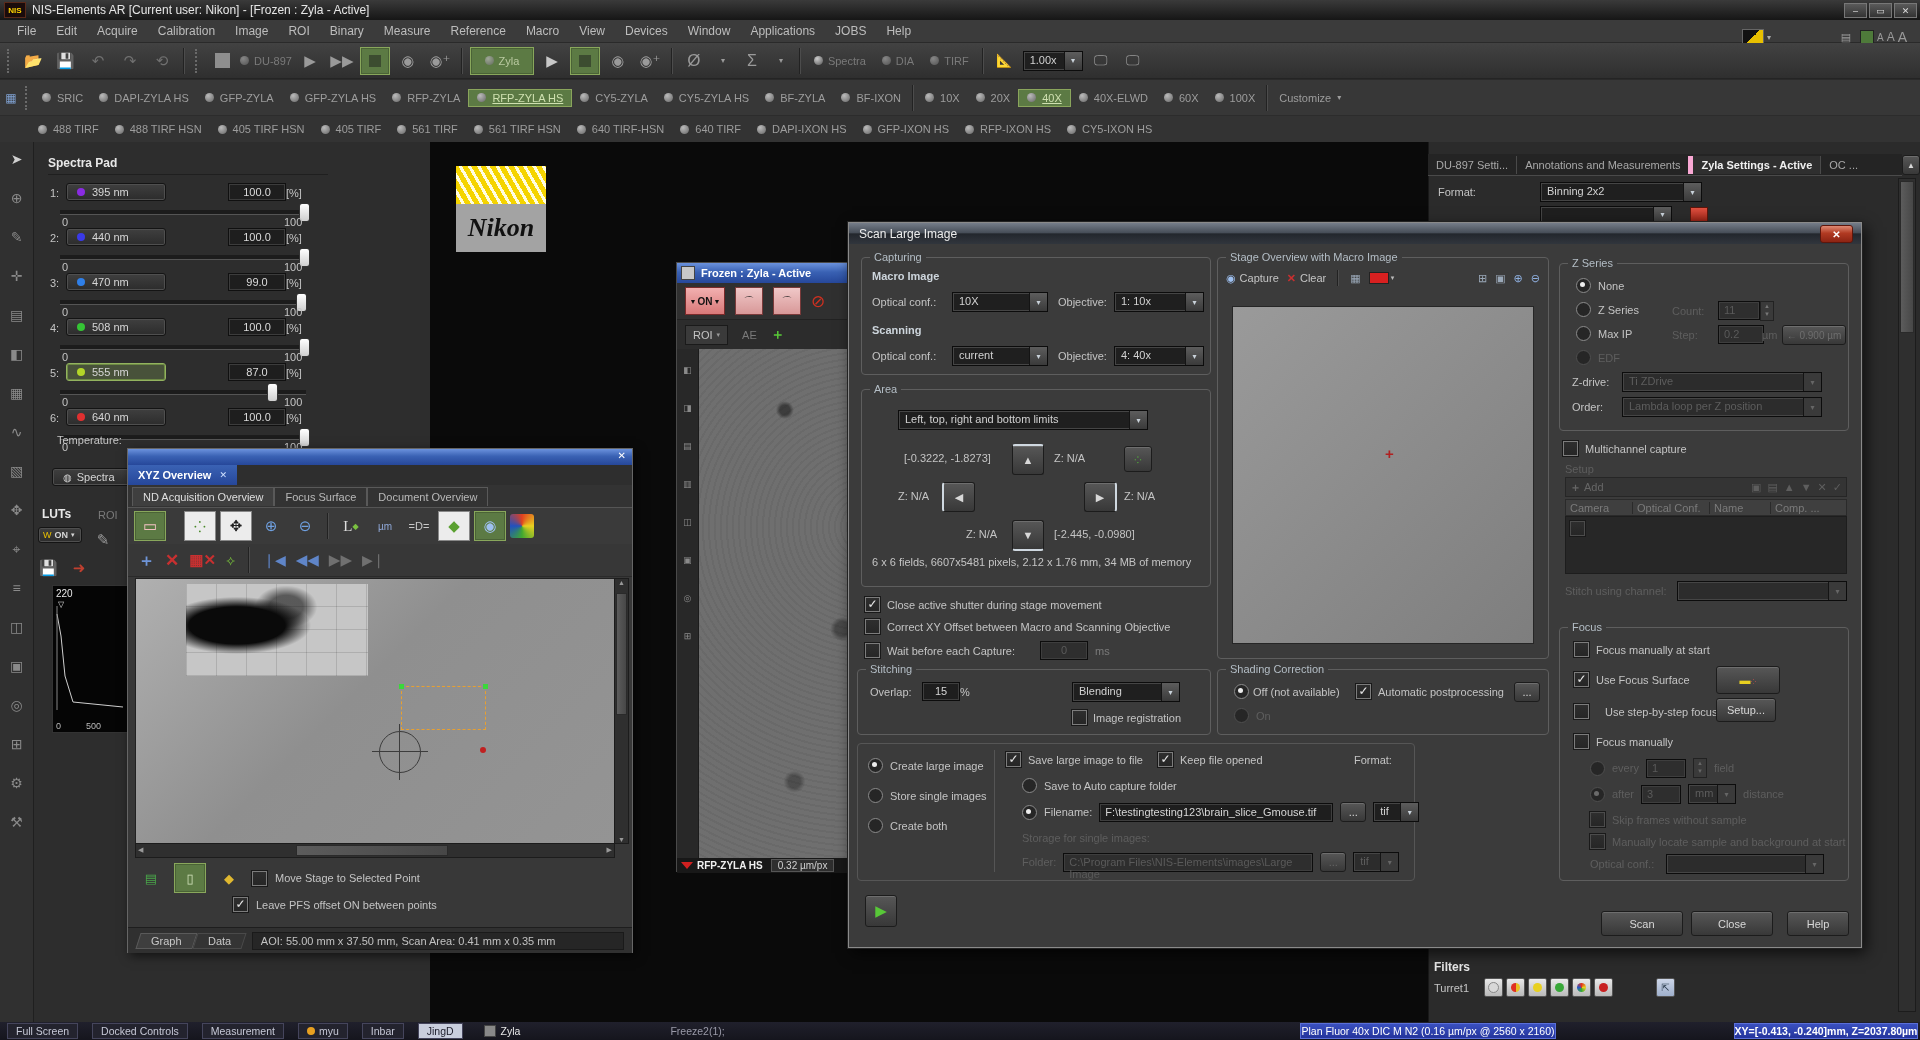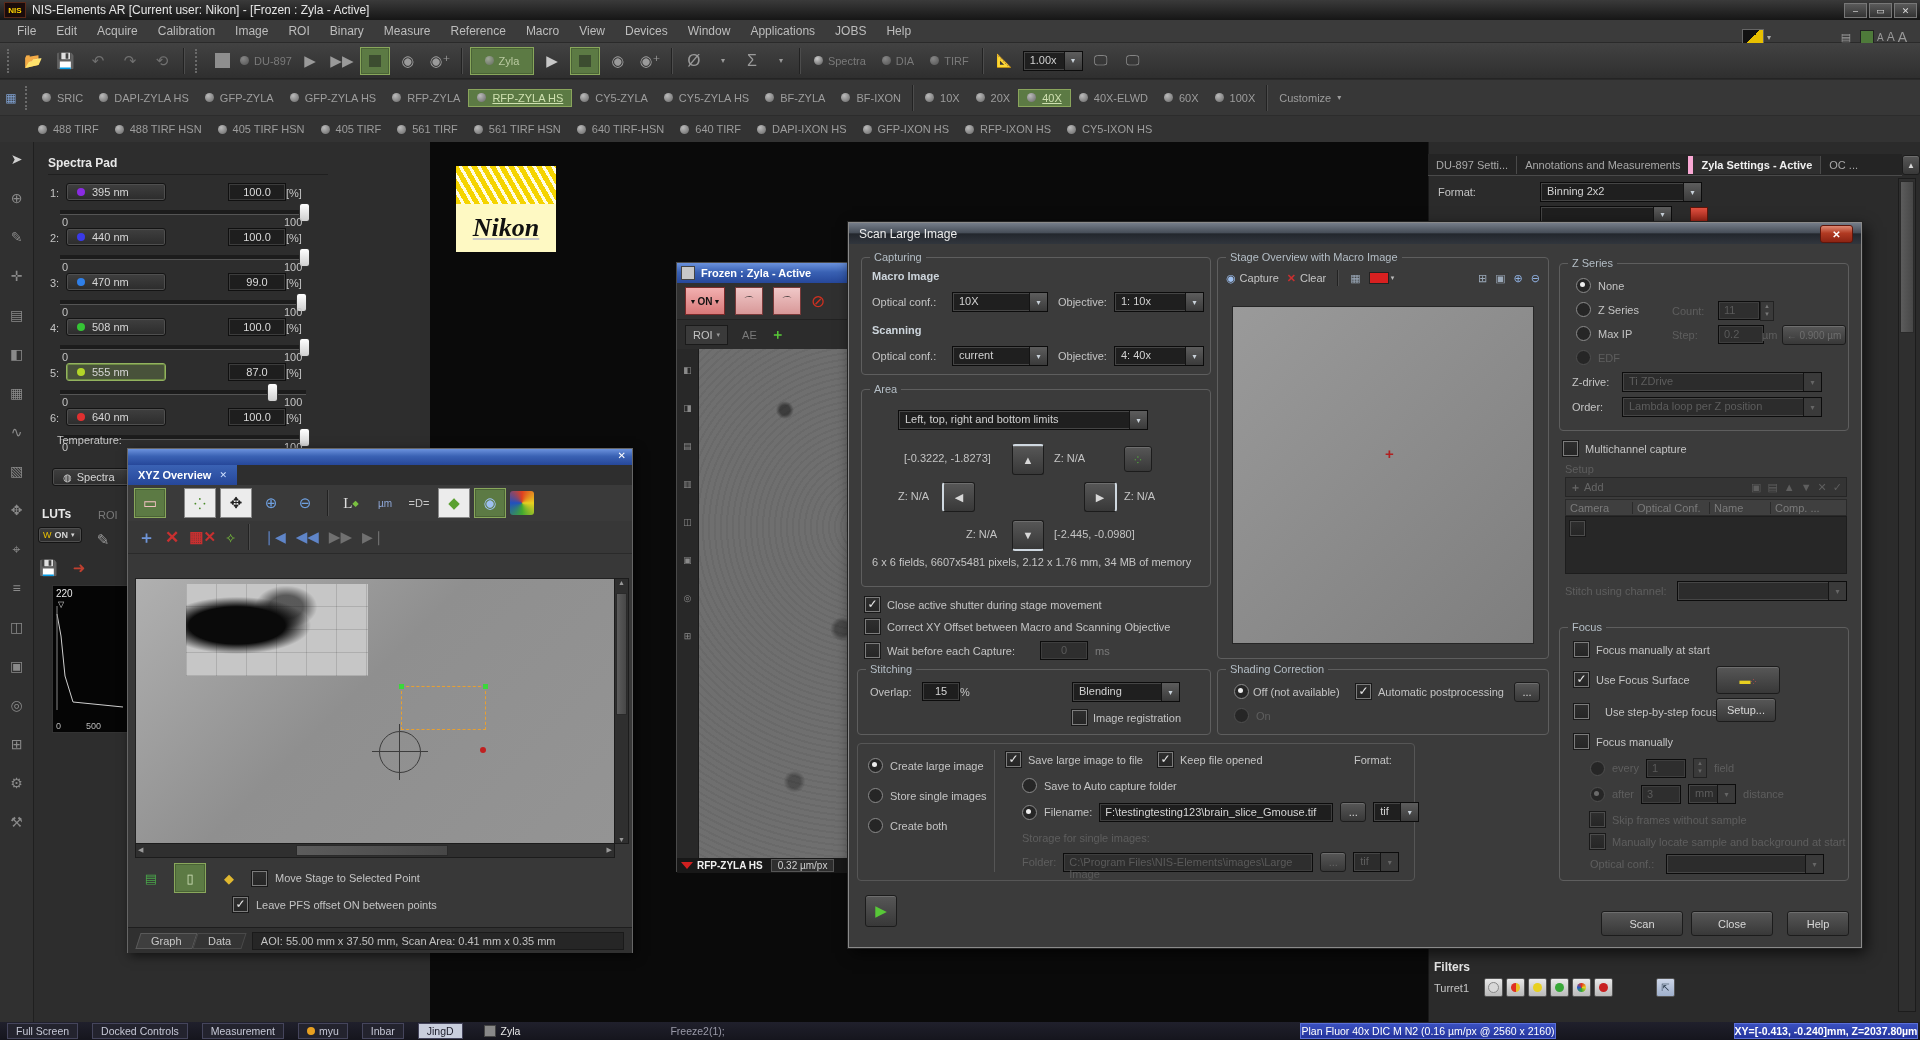--- a/index.html
+++ b/index.html
@@ -474,21 +474,21 @@
       <span class="a" style="left:5px;top:14px;color:#ddd;font-size:8px;">▽</span>
       <svg class="a" style="left:0;top:20px;" width="74" height="104" viewBox="0 0 74 104">
         <path d="M4 8 L8 30 L12 70 L20 96 L70 101" stroke="#cfcfcf" fill="none" stroke-width="1"></path>
         <line x1="4" y1="0" x2="4" y2="104" stroke="#888" stroke-width="1"></line>
       </svg>
       <span class="a" style="left:3px;bottom:1px;color:#bbb;font-size:9px;">0</span>
       <span class="a" style="right:28px;bottom:1px;color:#bbb;font-size:9px;">500</span>
     </div>
   </div>
 
-  <div class="a" style="left:456px;top:166px;width:100px;height:86px;background:#fef9c3;text-decoration:underline;">
+  <div class="a" style="left:456px;top:166px;width:90px;height:86px;background:#a3a3a3;">
     <div style="height:38px;background:repeating-linear-gradient(60deg,#f5d400 0 5px,#fffde0 5px 8px);"></div>
     <div style="height:48px;display:flex;align-items:center;justify-content:center;">
       <span style="font-family:'Liberation Serif',serif;font-weight:bold;font-style:italic;font-size:26px;color:#111;">Nikon</span>
     </div>
   </div>
 
   <div class="a" style="left:676px;top:262px;width:500px;height:610px;background:#262626;border:1px solid #4a4a4a;box-sizing:border-box;z-index:3;">
     <div class="bluebar r" style="height:20px;gap:6px;padding-left:4px;">
       <span style="width:12px;height:12px;background:#c8c8c8;border:1px solid #444;display:inline-block;"></span>
       <span class="b" style="color:#fff;font-size:11px;">Frozen : Zyla - Active</span>
@@ -546,20 +546,25 @@
 
   <div class="a" style="left:127px;top:448px;width:506px;height:505px;background:#383838;border:1px solid #666;box-sizing:border-box;z-index:4;box-shadow:3px 3px 10px rgba(0,0,0,.6);">
     <div class="bluebar" style="height:16px;">
       <span class="a" style="right:6px;top:1px;color:#fff;font-size:10px;">✕</span>
     </div>
     <div class="r" style="height:20px;background:#2e2e2e;">
       <span class="r" style="height:20px;background:linear-gradient(180deg,#3a62b4,#26479a);padding:0 10px;gap:8px;">
         <span class="b" style="color:#fff;font-size:11px;">XYZ Overview</span>
         <span style="color:#cfe0ff;font-size:9px;">✕</span>
       </span>
+    </div>
+    <div class="r" style="height:22px;background:#333;padding-left:4px;border-bottom:1px solid #555;">
+      <span class="xtab on">ND Acquisition Overview</span>
+      <span class="xtab">Focus Surface</span>
+      <span class="xtab">Document Overview</span>
     </div>
     <div class="r" style="height:36px;background:#3a3a3a;gap:4px;padding-left:6px;">
       <span class="itile seltile" style="color:#f0c0c0;">▭</span>
       <span style="width:10px;"></span>
       <span class="itile" style="background:#ececec;border:1px solid #888;color:#4a8a2a;">⁘</span>
       <span class="itile" style="background:#ececec;border:1px solid #888;color:#222;">✥</span>
       <span class="itile" style="color:#6fa0e0;">⊕</span>
       <span class="itile" style="color:#6fa0e0;">⊖</span>
       <span class="vsep"></span>
       <span class="itile">

